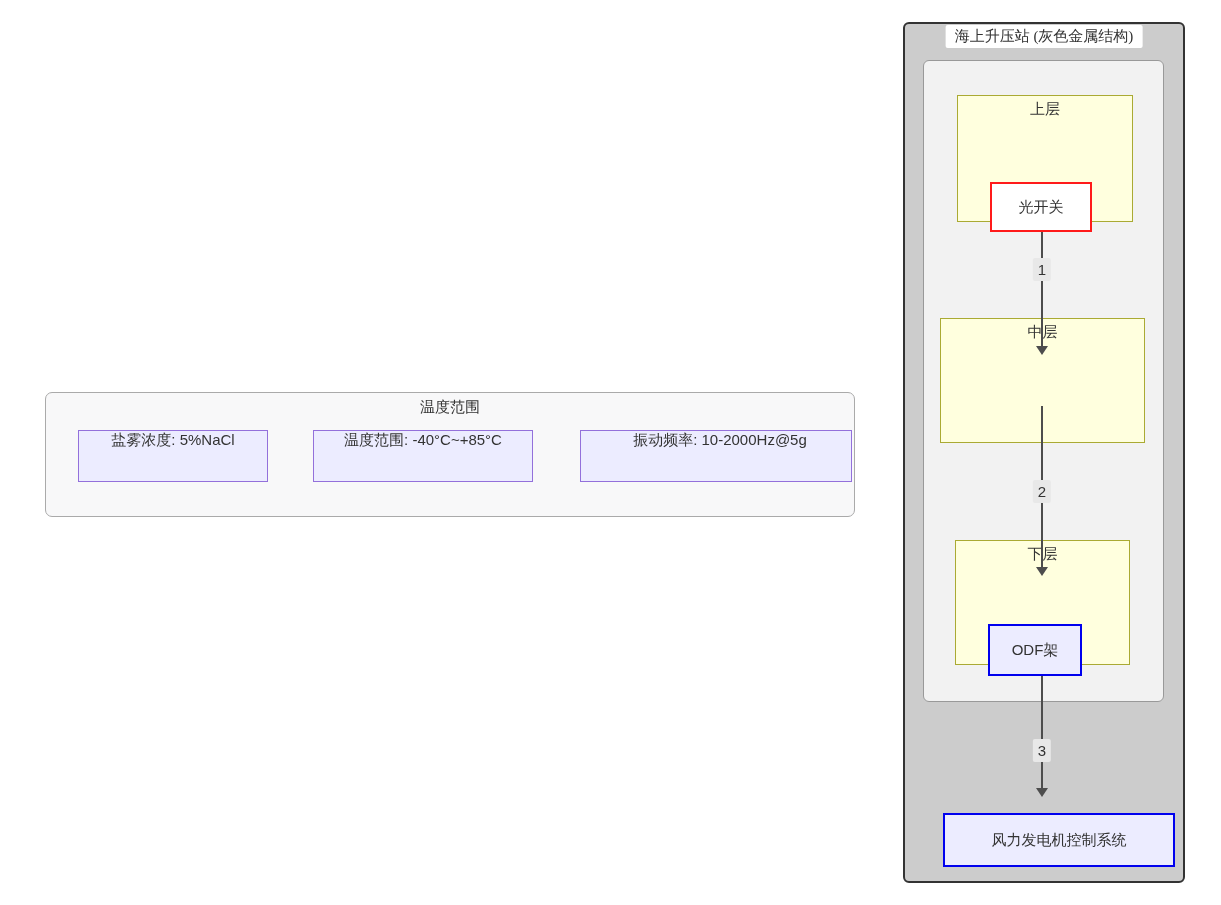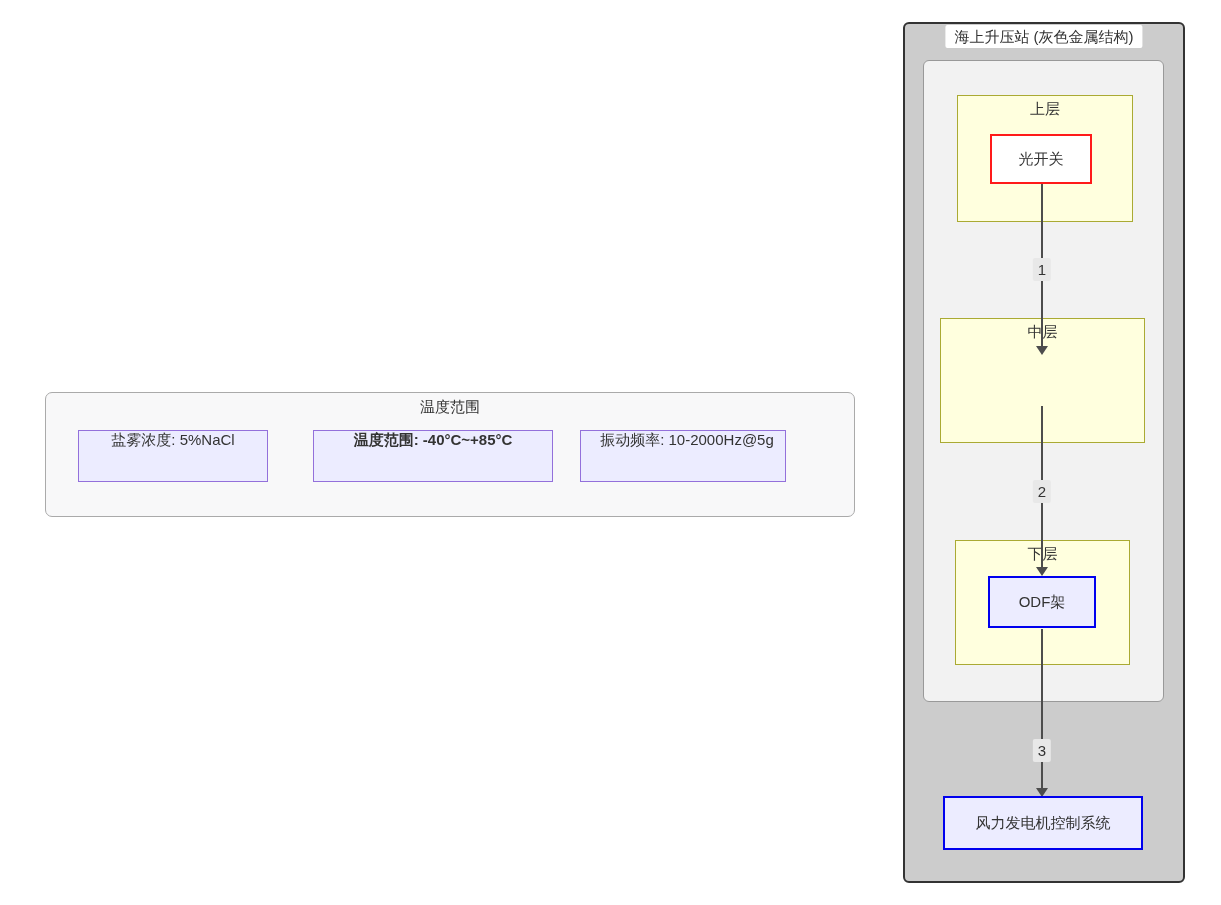--- a/index.html
+++ b/index.html
@@ -17,57 +17,57 @@
     background:#f8f8f9;border:1px solid #aaaaaa;border-radius:7px;
   }
   .env-title{
     left:45px;top:397px;width:810px;text-align:center;line-height:20px;
   }
   .env-box{
     top:430px;height:52px;background:#ececff;border:1px solid #9370db;
     display:flex;align-items:flex-start;justify-content:center;
   }
   .env-box-1{left:78px;width:190px;}
-  .env-box-2{left:313px;width:240px;font-weight:bold;}
-  .env-box-3{left:580px;width:206px;padding-left:8px;}
+  .env-box-2{left:313px;width:220px;}
+  .env-box-3{left:580px;width:272px;padding-left:8px;}
 
   
   .station{
     left:903px;top:22px;width:282px;height:861px;
     background:#cccccc;border:2px solid #333333;border-radius:6px;
   }
   .chip{
     background:#ffffff;border-radius:2px;padding:1px 9px;line-height:21px;
     white-space:nowrap;
   }
   .center-x{transform:translateX(-50%);}
-  .station-title{left:1044px;top:25px;}
+  .station-title{left:1044px;top:25px;font-family:Liberation Serif, serif;}
   .cabinet{
     left:923px;top:60px;width:241px;height:642px;
     background:#f2f2f2;border:1px solid #999999;border-radius:6px;
   }
   .cabinet-title{left:1043px;top:63px;}
 
   .layer{
     background:#ffffde;border:1px solid #aaaa33;
   }
   .layer-title{position:absolute;left:0;right:0;top:3px;text-align:center;line-height:20px;}
   .layer-upper{left:957px;top:95px;width:176px;height:127px;}
   .layer-middle{left:940px;top:318px;width:205px;height:125px;}
   .layer-lower{left:955px;top:540px;width:175px;height:125px;}
 
   .node{
     display:flex;align-items:center;justify-content:center;
-    background:#ececff;border:2.5px solid #0000ee;
+    background:#ececff;border:2.5px solid #0000ee;margin-top:48px;
   }
   .node-red{background:#ffffff;border-color:#ff1a1a;}
   .node-optical{left:990px;top:134px;width:102px;height:50px;}
   .node-plc{left:973px;top:354px;width:137px;height:51px;}
-  .node-odf{left:988px;top:576px;width:108px;height:52px;}
-  .node-control{left:943px;top:796px;width:200px;height:54px;}
+  .node-odf{left:988px;top:576px;width:94px;height:52px;}
+  .node-control{left:943px;top:765px;width:232px;height:54px;}
 
   
   .edge-line{left:1041px;width:2px;background:#4d4d4d;}
   .edge-line-1{top:184px;height:163px;}
   .edge-line-2{top:406px;height:162px;}
   .edge-line-3{top:629px;height:160px;}
   .arrowhead{
     left:1036px;width:0;height:0;
     border-left:6px solid transparent;border-right:6px solid transparent;
     border-top:9px solid #4d4d4d;

